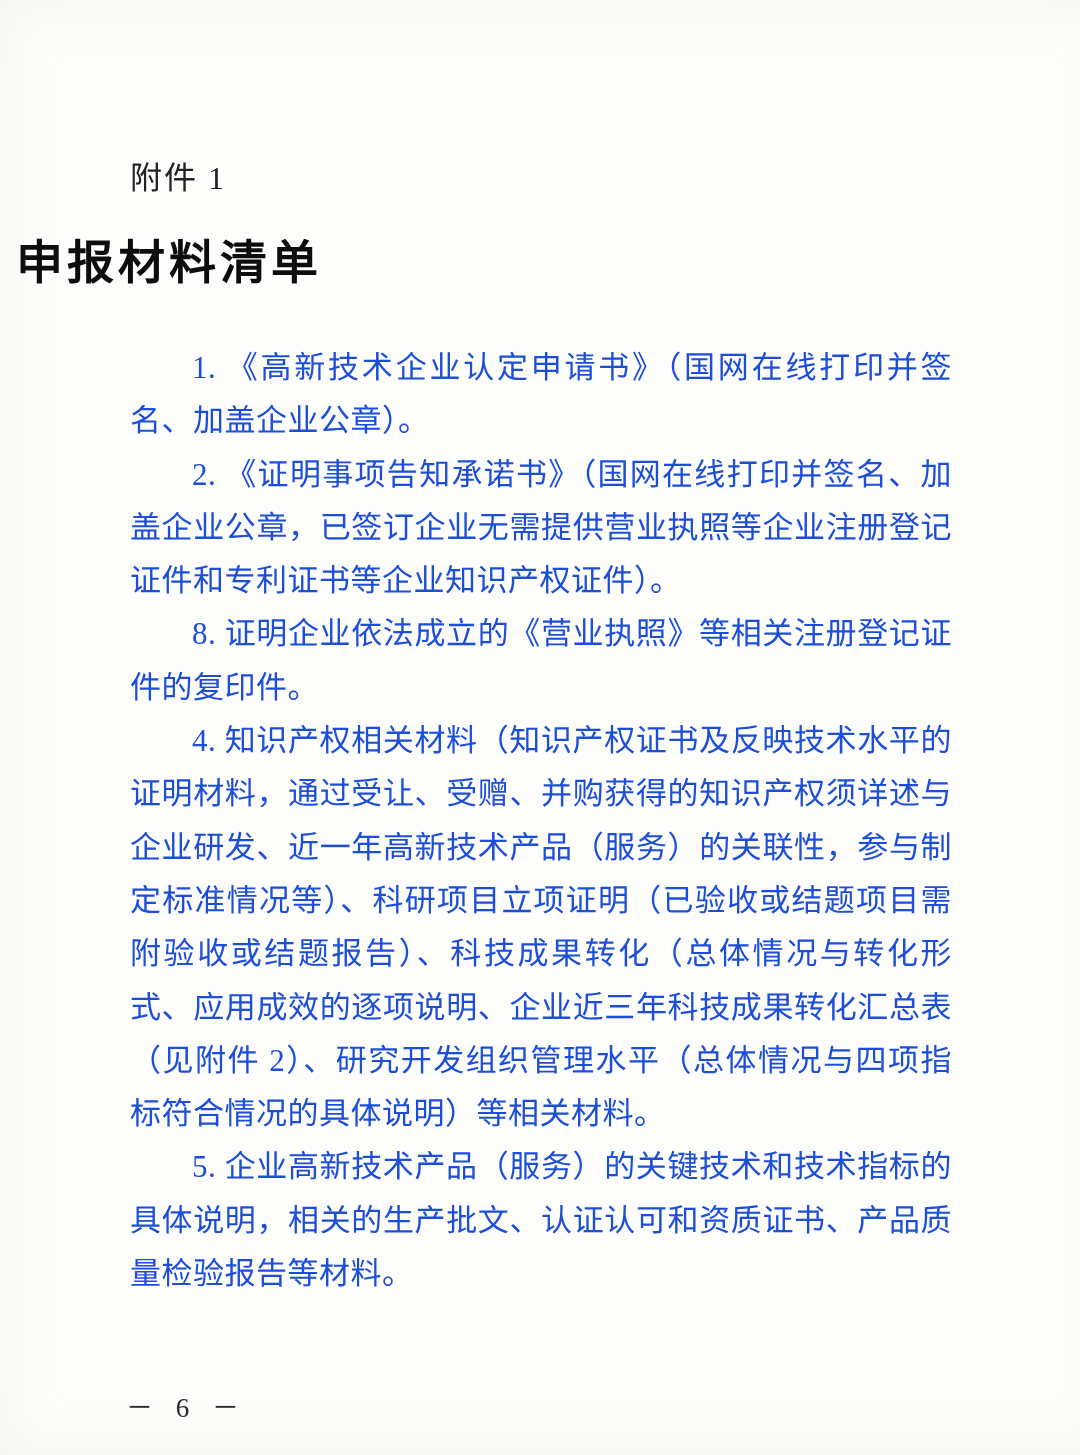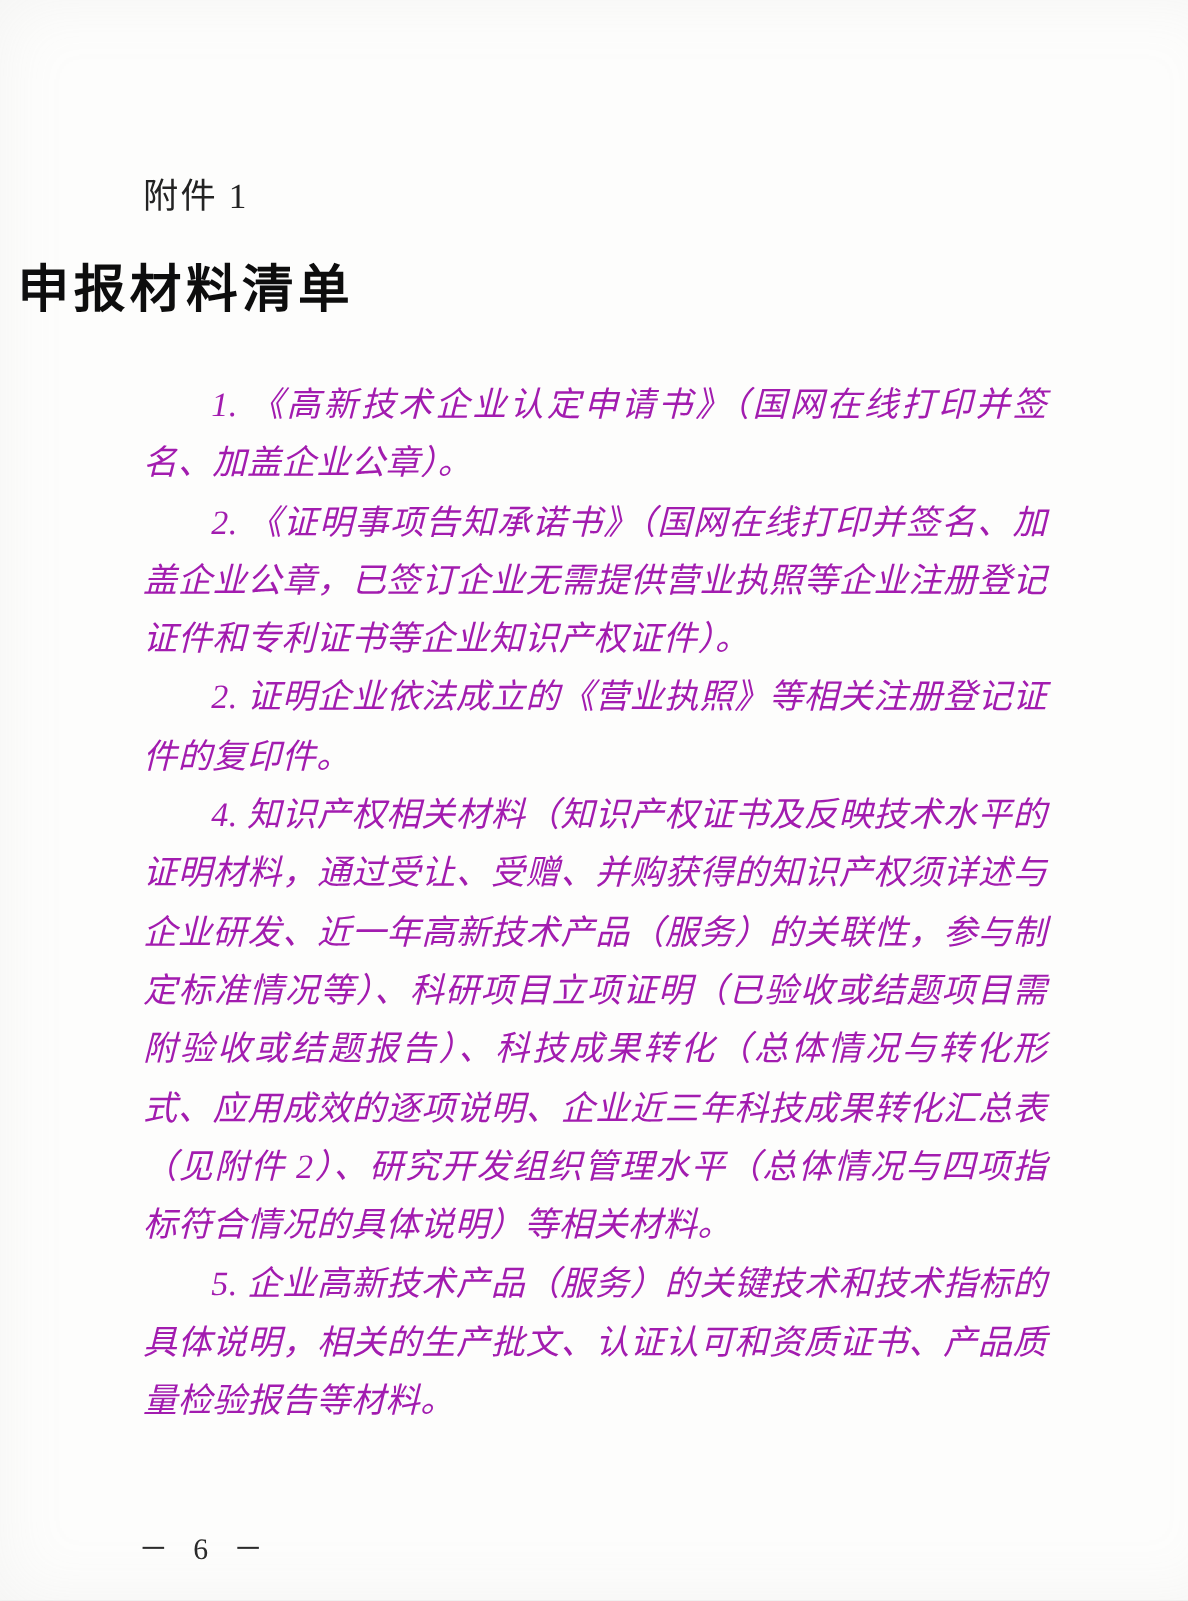--- a/index.html
+++ b/index.html
@@ -49,22 +49,21 @@
   .doc-body {
     position: absolute;
     left: 130px;
     top: 341px;
     width: 822px;
     font-size: 31px;
     line-height: 53.3px;
     text-align: justify;
     text-justify: inter-ideograph;
     letter-spacing: 0.5px;
-    color: #a21caf;
-    font-style: italic;
+    color: #1d4ed8;
   }
   .doc-paragraph {
     margin: 0;
     text-indent: 2em;
   }
   .page-number {
     position: absolute;
     left: 126px;
     top: 1386px;
     font-size: 27px;
@@ -78,20 +77,20 @@
 
 <div class="doc-page">
 
   <div class="attachment-label">附件 1</div>
 
   <h1 class="doc-title">申报材料清单</h1>
 
   <div class="doc-body">
     <p class="doc-paragraph">1.  《高新技术企业认定申请书》（国网在线打印并签名、加盖企业公章）。</p>
     <p class="doc-paragraph">2.  《证明事项告知承诺书》（国网在线打印并签名、加盖企业公章，已签订企业无需提供营业执照等企业注册登记证件和专利证书等企业知识产权证件）。</p>
-    <p class="doc-paragraph">2.  证明企业依法成立的《营业执照》等相关注册登记证件的复印件。</p>
+    <p class="doc-paragraph">8.  证明企业依法成立的《营业执照》等相关注册登记证件的复印件。</p>
     <p class="doc-paragraph">4.  知识产权相关材料（知识产权证书及反映技术水平的证明材料，通过受让、受赠、并购获得的知识产权须详述与企业研发、近一年高新技术产品（服务）的关联性，参与制定标准情况等）、科研项目立项证明（已验收或结题项目需附验收或结题报告）、科技成果转化（总体情况与转化形式、应用成效的逐项说明、企业近三年科技成果转化汇总表（见附件 2）、研究开发组织管理水平（总体情况与四项指标符合情况的具体说明）等相关材料。</p>
     <p class="doc-paragraph">5.  企业高新技术产品（服务）的关键技术和技术指标的具体说明，相关的生产批文、认证认可和资质证书、产品质量检验报告等材料。</p>
   </div>
 
   <div class="page-number">－ 6 －</div>
 
 </div>
 
 </body></html>

